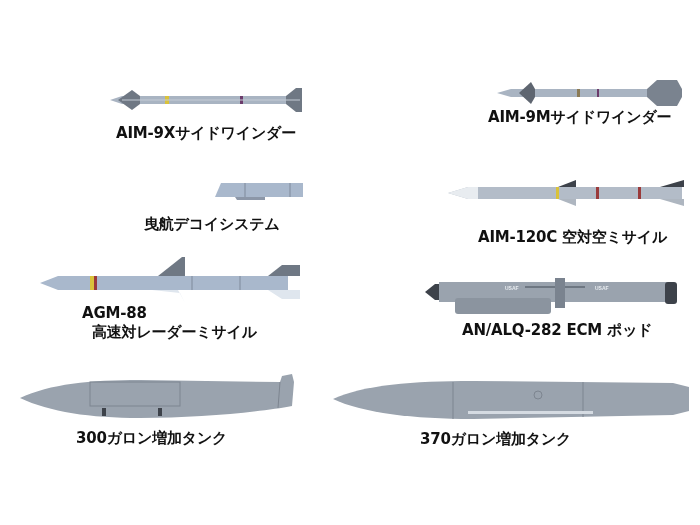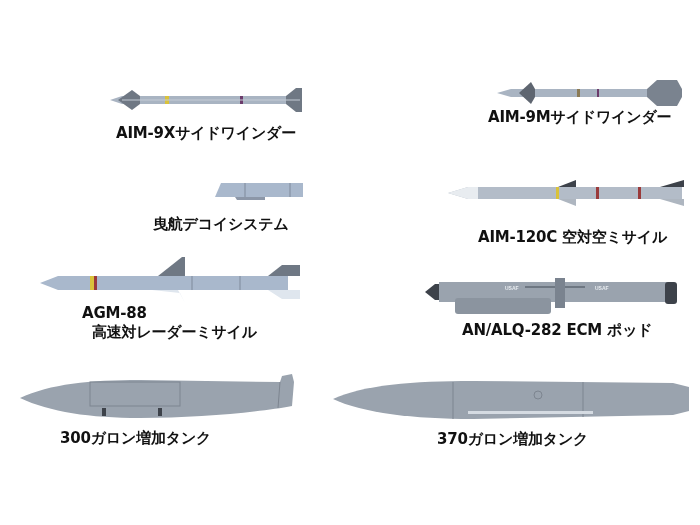--- a/index.html
+++ b/index.html
@@ -37,21 +37,21 @@
   <div class="label" style="left:488px;top:108px">AIM-9Mサイドワインダー</div>
 </div>
 
 <div class="item">
   <svg class="art" style="left:215px;top:183px" width="90" height="18">
     <polygon points="6,0 88,0 88,14 0,14" fill="#a9b8cc"></polygon>
     <polygon points="20,14 50,14 50,17 22,17" fill="#8c97a8"></polygon>
     <line x1="30" y1="0" x2="30" y2="14" stroke="#7e8a9b" stroke-width="1"></line>
     <line x1="75" y1="0" x2="75" y2="14" stroke="#7e8a9b" stroke-width="1"></line>
   </svg>
-  <div class="label" style="left:153px;top:215px">曳航デコイシステム</div>
+  <div class="label" style="left:144px;top:215px">曳航デコイシステム</div>
 </div>
 
 <div class="item">
   <svg class="art" style="left:448px;top:180px" width="240" height="26">
     <polygon points="0,13 20,7 234,7 234,19 20,19" fill="#b3bcc8"></polygon>
     <polygon points="0,13 20,7 30,7 30,19 20,19" fill="#e8ecf0"></polygon>
     <rect x="108" y="7" width="3" height="12" fill="#d9c23a"></rect>
     <polygon points="110,7 128,0 128,7" fill="#3d424a"></polygon>
     <polygon points="110,19 128,26 128,19" fill="#aeb6c0"></polygon>
     <rect x="148" y="7" width="3" height="12" fill="#9a3a3a"></rect>
@@ -93,25 +93,25 @@
 </div>
 
 <div class="item">
   <svg class="art" style="left:20px;top:372px" width="290" height="50">
     <path d="M0,26 C30,12 70,8 120,8 L260,10 L262,4 L272,2 L274,10 L272,34 C240,40 180,46 120,46 C70,46 30,40 0,26 Z" fill="#9aa3ae"></path>
     <rect x="70" y="10" width="90" height="24" fill="none" stroke="#7d8590" stroke-width="1"></rect>
     <rect x="82" y="36" width="4" height="8" fill="#3d424a"></rect>
     <rect x="138" y="36" width="4" height="8" fill="#3d424a"></rect>
     <line x1="260" y1="10" x2="258" y2="36" stroke="#7d8590"></line>
   </svg>
-  <div class="label" style="left:60px;top:429px">300ガロン増加タンク</div>
+  <div class="label" style="left:76px;top:429px">300ガロン増加タンク</div>
 </div>
 
 <div class="item">
   <svg class="art" style="left:333px;top:375px" width="362" height="50">
     <path d="M0,24 C30,10 80,6 140,6 L340,8 L356,12 L356,36 L340,40 L140,44 C80,44 30,38 0,24 Z" fill="#9aa3ae"></path>
     <line x1="120" y1="7" x2="120" y2="44" stroke="#7d8590"></line>
     <line x1="250" y1="7" x2="250" y2="42" stroke="#7d8590"></line>
     <rect x="135" y="36" width="125" height="3" fill="#d5dbe2"></rect>
     <circle cx="205" cy="20" r="4" fill="none" stroke="#7d8590"></circle>
   </svg>
-  <div class="label" style="left:437px;top:430px">370ガロン増加タンク</div>
+  <div class="label" style="left:420px;top:430px">370ガロン増加タンク</div>
 </div>
 
 </body></html>

